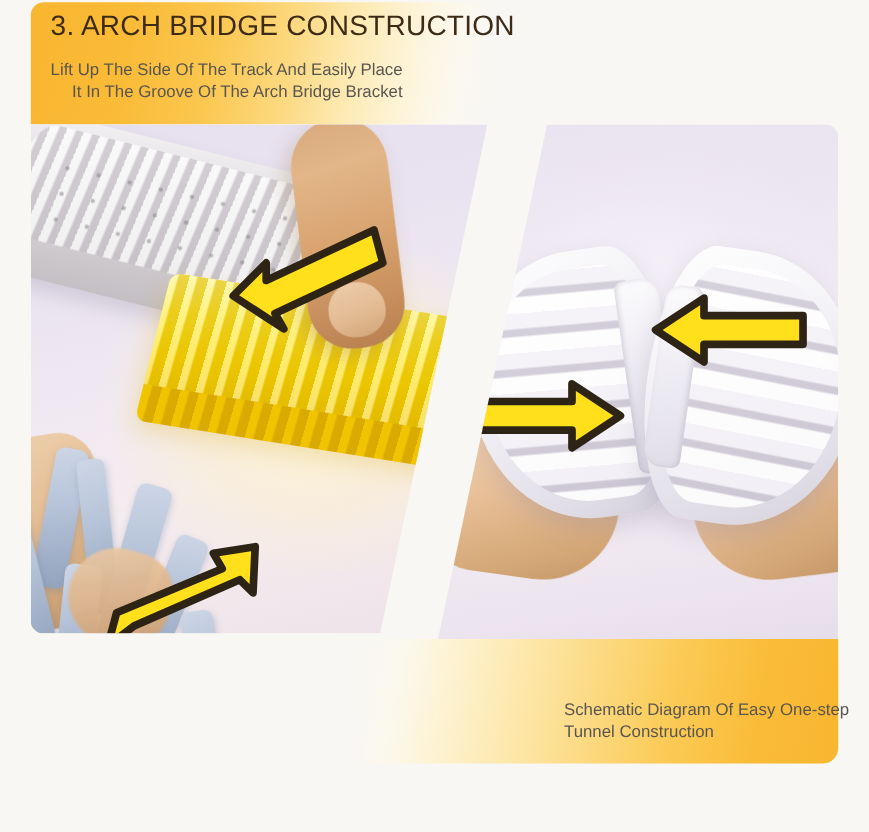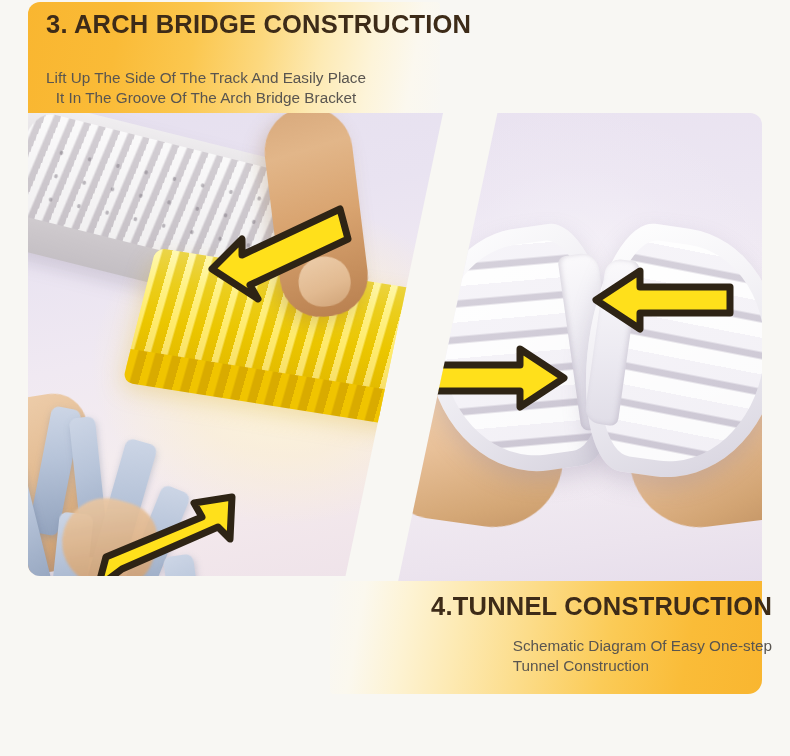--- a/index.html
+++ b/index.html
@@ -60,37 +60,37 @@
                 #fcdc89 46%,
                 #fbcb57 64%,
                 #fabc38 82%,
                 #f9b630 100%);
   }
 
   .title {
     position: absolute;
     margin: 0;
     font-size: 25.5px;
-    font-weight: bold;
+    font-weight: normal;
     letter-spacing: 0.2px;
     color: #3d2b18;
     white-space: nowrap;
   }
   .title-top  { left: 46px;  top: 10px; }
   .title-bottom { right: 18px; top: 592px; }
 
   .subtitle {
     position: absolute;
     margin: 0;
     font-size: 15.3px;
     line-height: 20px;
     color: #595550;
     white-space: pre-line;
   }
-  .subtitle-top    { left: 46px;  top: 68px;  text-align: center; }
+  .subtitle-top    { left: 46px;  top: 54px;  text-align: right; }
   .subtitle-bottom { right: 18px; top: 636px; text-align: left; }
 
   
   .panel {
     position: absolute;
     overflow: hidden;
   }
 
   
   .panel-left {
@@ -379,18 +379,17 @@
 
     <div class="arrow-wrap" style="left:192px; top:152px;">
       <svg width="152" height="70" viewBox="0 0 152 70" aria-hidden="true">
         <polygon points="146,22 56,22 56,6 12,35 56,64 56,48 146,48" fill="#ffe01b" stroke="#2e2415" stroke-width="7" stroke-linejoin="round"></polygon>
       </svg>
     </div>
   </div>
 
   <div class="band band-bottom"></div>
 
-  <h1 class="title title-bottom">4.TUNNEL CONSTRUCTION</h1>
 
   <p class="subtitle subtitle-bottom">Schematic Diagram Of Easy One-step
 Tunnel Construction</p>
 
 </div>
 
 </body></html>

